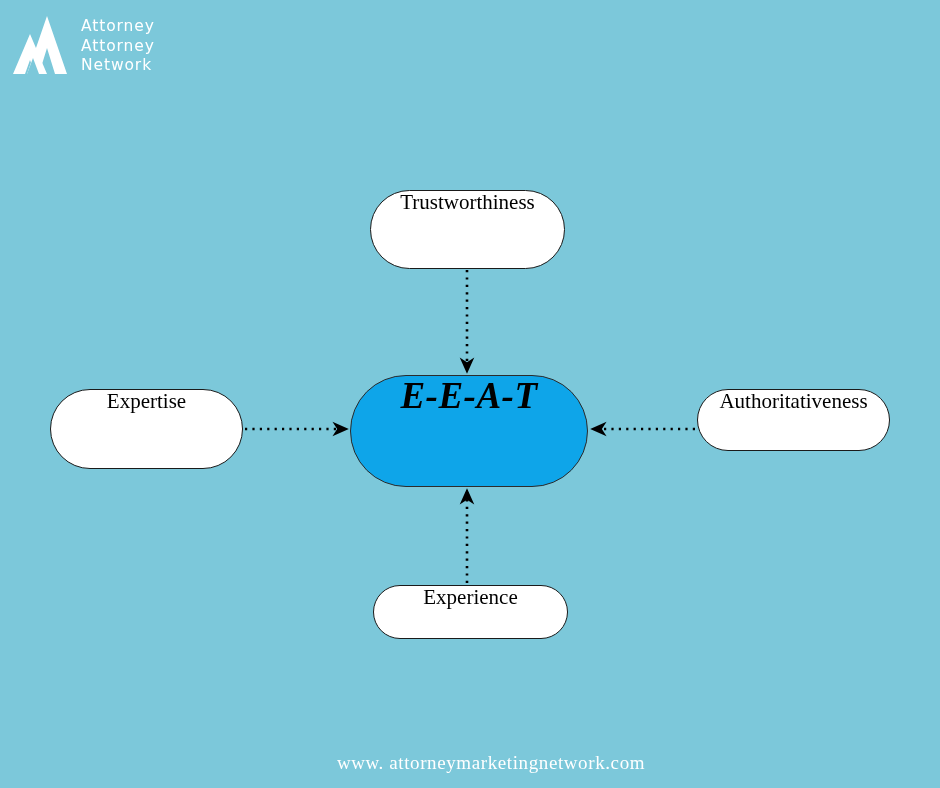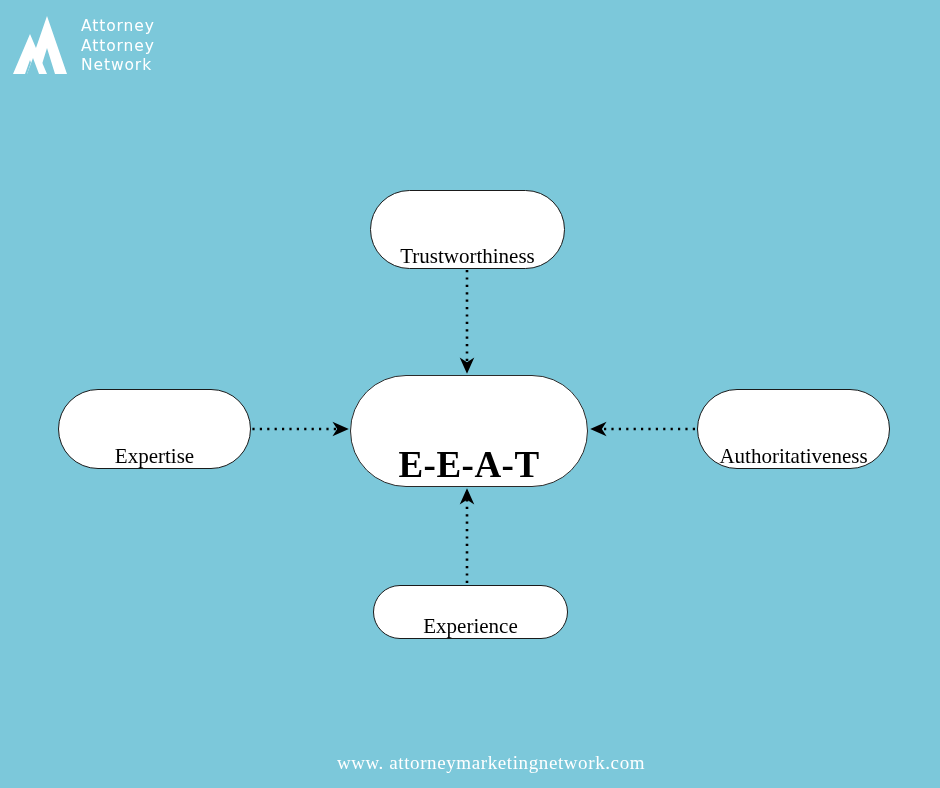--- a/index.html
+++ b/index.html
@@ -47,52 +47,53 @@
   }
   #brand-wordmark div {
     display: block;
   }
 
   
   .node {
     position: absolute;
     box-sizing: border-box;
     display: flex;
-    align-items: flex-end;
+    align-items: flex-start;
     justify-content: center;
     text-align: center;
     background: #ffffff;
     border: 1px solid #1a1a1a;
     border-radius: 999px;
     color: #000000;
     font-family: "Liberation Serif", serif;
     font-size: 21px;
     font-weight: 400;
     line-height: 1.1;
     padding: 0 14px;
   }
   .node.center {
-    background: #ffffff;
+    background: #0ea5e9;
     border: 1px solid #2b2b2b;
     font-weight: 700;
     font-size: 37px;
     letter-spacing: 0.5px;
+    font-style: italic;
   }
 
   #node-trustworthiness {
     left: 370px;  top: 190px;  width: 195px; height: 79px;
   }
   #node-expertise {
-    left: 58px;   top: 389px;  width: 193px; height: 80px;
+    left: 50px;   top: 389px;  width: 193px; height: 80px;
   }
   #node-center {
     left: 350px;  top: 375px;  width: 238px; height: 112px;
   }
   #node-authoritativeness {
-    left: 697px;  top: 389px;  width: 193px; height: 80px;
+    left: 697px;  top: 389px;  width: 193px; height: 62px;
   }
   #node-experience {
     left: 373px;  top: 585px;  width: 195px; height: 54px;
   }
 
   
   #connectors {
     position: absolute;
     left: 0;
     top: 0;

